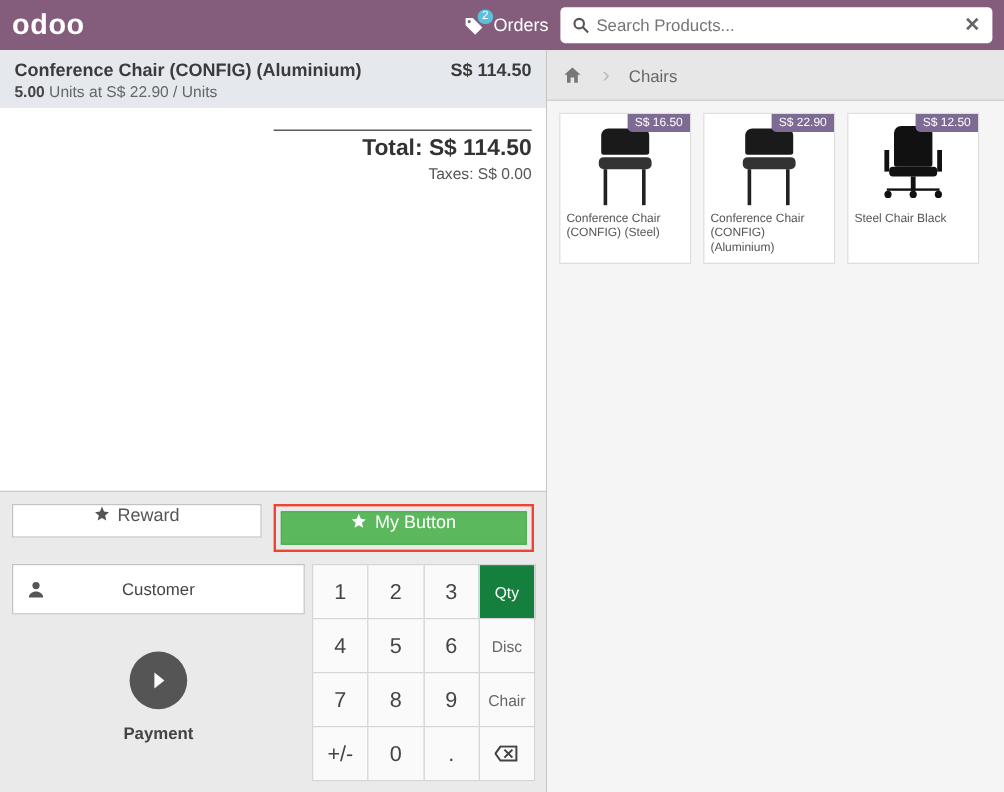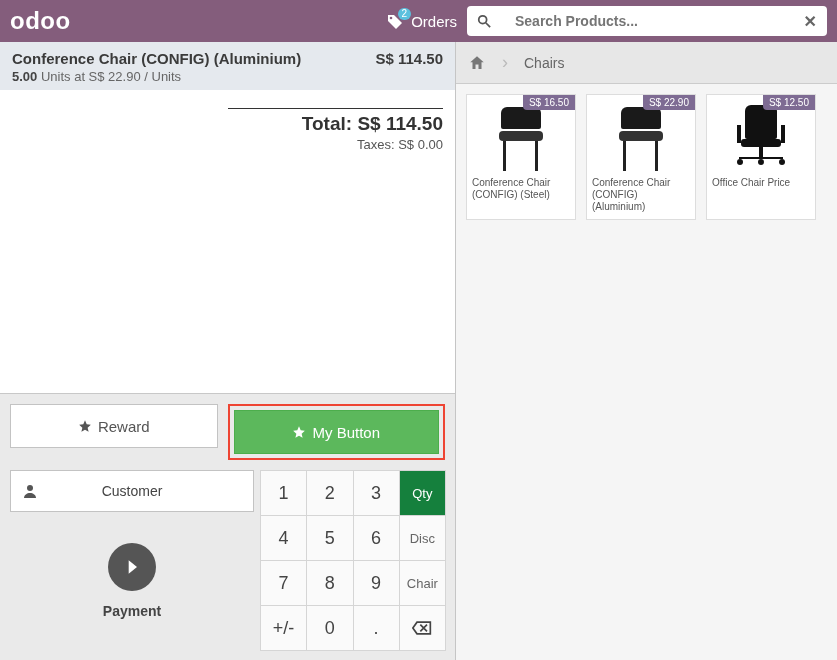--- a/index.html
+++ b/index.html
@@ -9,42 +9,42 @@
   
   .topbar { height: 42px; background: #845d7c; display: flex; align-items: center; padding: 0 10px; }
   .logo { color: #fff; font-size: 24px; font-weight: 700; letter-spacing: 0.5px; font-family: Arial, sans-serif; }
   .top-spacer { flex: 1; }
   .orders-btn { display: flex; align-items: center; color: #fff; font-size: 15px; margin-right: 10px; cursor: pointer; }
   .orders-badge { position: relative; width: 18px; height: 18px; margin-right: 6px; }
   .orders-badge svg { position: absolute; left: 0; top: 2px; }
   .orders-count { position: absolute; top: -4px; right: -6px; background: #5bc0de; color: #fff; font-size: 10px; line-height: 12px; padding: 0 4px; border-radius: 7px; }
   .searchbox { width: 360px; height: 30px; background: #fff; border-radius: 4px; display: flex; align-items: center; padding: 0 10px; }
   .searchbox svg { flex: 0 0 auto; }
-  .searchbox input { flex: 1; border: none; outline: none; font-size: 14px; color: #b91c1c; margin: 0 24px; background: transparent; font-weight: bold; }
+  .searchbox input { flex: 1; border: none; outline: none; font-size: 14px; color: #b91c1c; margin: 0 6px; background: transparent; }
   .clear-icon { color: #666; font-size: 16px; font-weight: 700; cursor: pointer; }
 
   
   .body { flex: 1; display: flex; min-height: 0; }
 
   
   .left { width: 456px; display: flex; flex-direction: column; border-right: 1px solid #c5c5c5; background: #fff; }
   .order-line { background: #e5e9ee; padding: 8px 12px 6px 12px; display: flex; flex-direction: column; }
   .ol-row1 { display: flex; justify-content: space-between; font-size: 15px; font-weight: 700; color: #3b3b3b; }
   .ol-row2 { font-size: 13px; color: #666; margin-top: 2px; }
   .ol-row2 b { color: #444; }
 
   .totals { border-top: 1px solid #333; margin: 18px 12px 0 228px; padding-top: 4px; text-align: right; }
   .total-line { font-size: 19px; font-weight: 700; color: #333; }
   .tax-line { font-size: 13px; color: #555; margin-top: 2px; }
 
   .left-fill { flex: 1; }
 
   .actions { background: #eaeaea; border-top: 1px solid #c8c8c8; padding: 10px; }
   .action-row { display: flex; gap: 10px; }
-  .btn { flex: 1; height: 44px; display: flex; align-items: center; justify-content: center; font-size: 15px; border: 1px solid #c3c3c3; background: #fff; color: #555; cursor: pointer; }
+  .btn { flex: 1; height: 28px; display: flex; justify-content: center; font-size: 15px; border: 1px solid #c3c3c3; background: #fff; color: #555; cursor: pointer; }
   .btn.green { background: #5cb85c; color: #fff; border: 1px solid #4cae4c; }
   .highlight-box { padding: 4px; border: 2px solid #e43; flex: 1; display: flex; }
   .highlight-box .btn { flex: 1; margin: 0; }
   .star-icon { margin-right: 6px; }
 
   .keypad-area { display: flex; margin-top: 10px; }
   .cust-pay { width: 244px; display: flex; flex-direction: column; }
   .cust-btn { height: 42px; border: 1px solid #c3c3c3; background: #fff; display: flex; align-items: center; cursor: pointer; font-size: 14px; color: #444; }
   .cust-btn .avatar { width: 38px; display: flex; justify-content: center; }
   .cust-btn .cust-label { flex: 1; text-align: center; padding-right: 38px; }
@@ -256,19 +256,19 @@
                 <div class="arm a1"></div>
                 <div class="arm a2"></div>
                 <div class="seat"></div>
                 <div class="stem"></div>
                 <div class="base"></div>
                 <div class="w w1"></div>
                 <div class="w w2"></div>
                 <div class="w w3"></div>
               </div>
             </div>
-          <div class="pname">Office Chair Price</div>
+          <div class="pname">Steel Chair Black</div>
         </div>
       </div>
     </div>
 
   </div>
 </div>
 
 </body></html>

